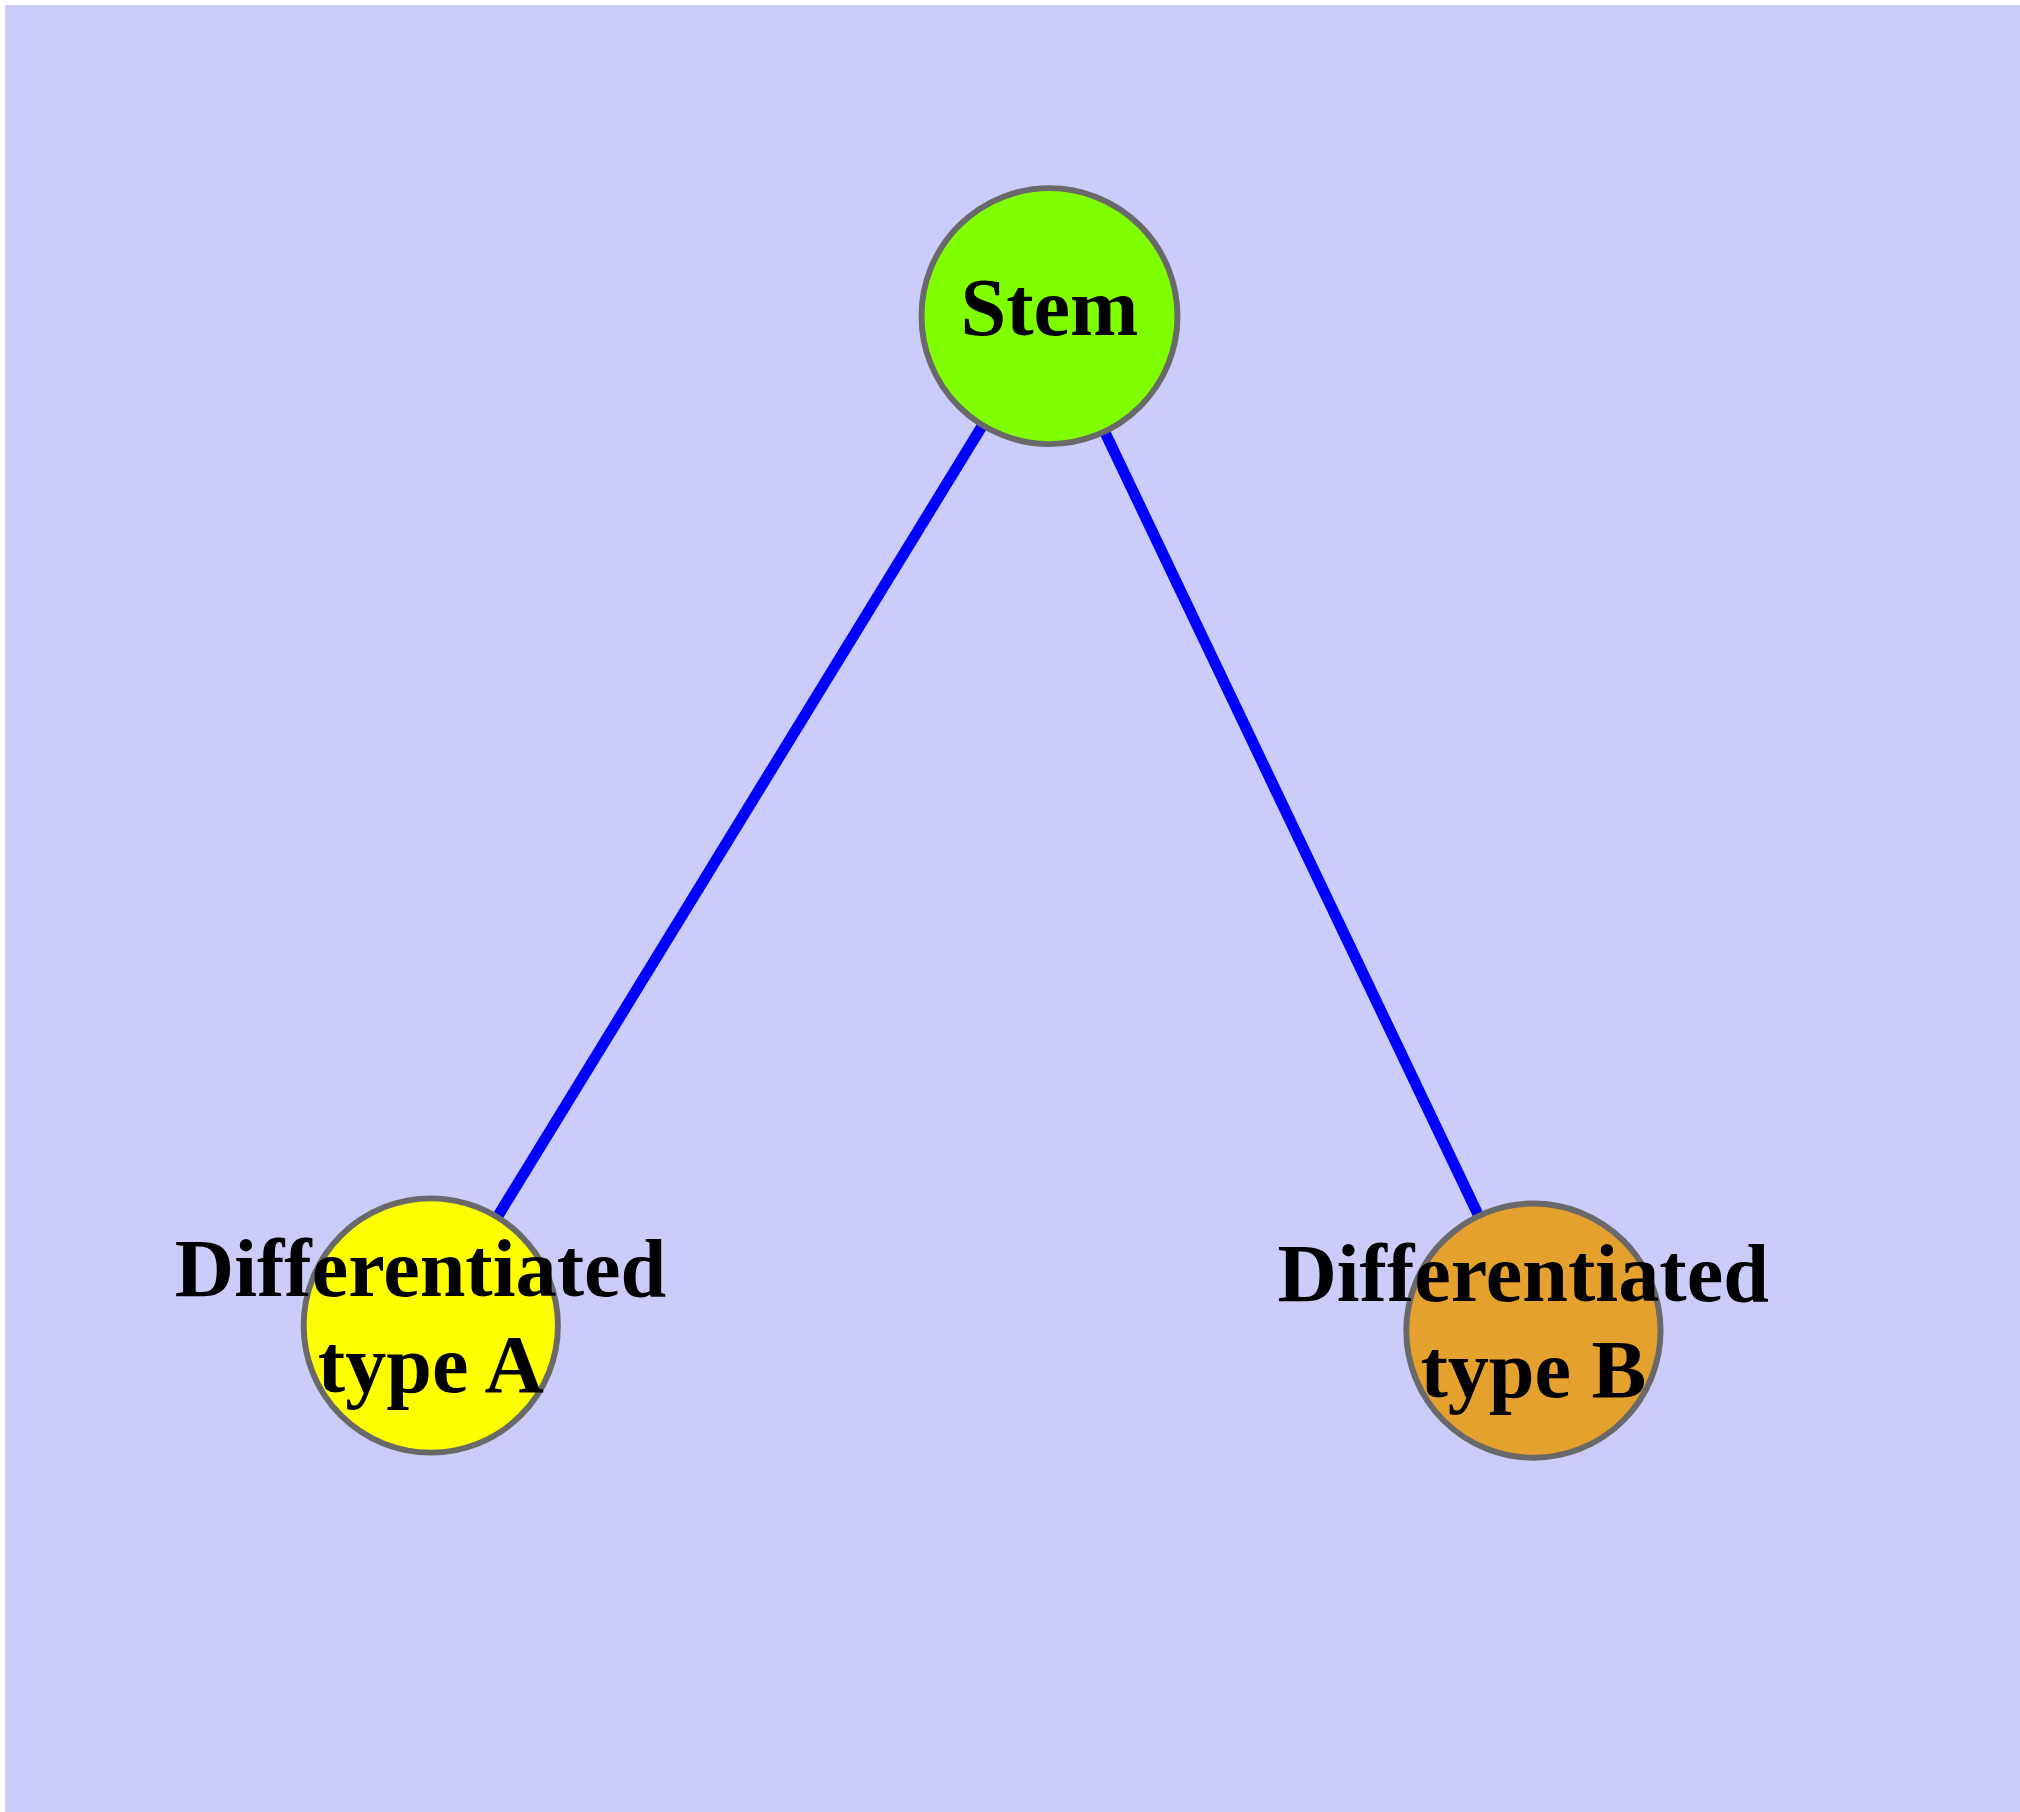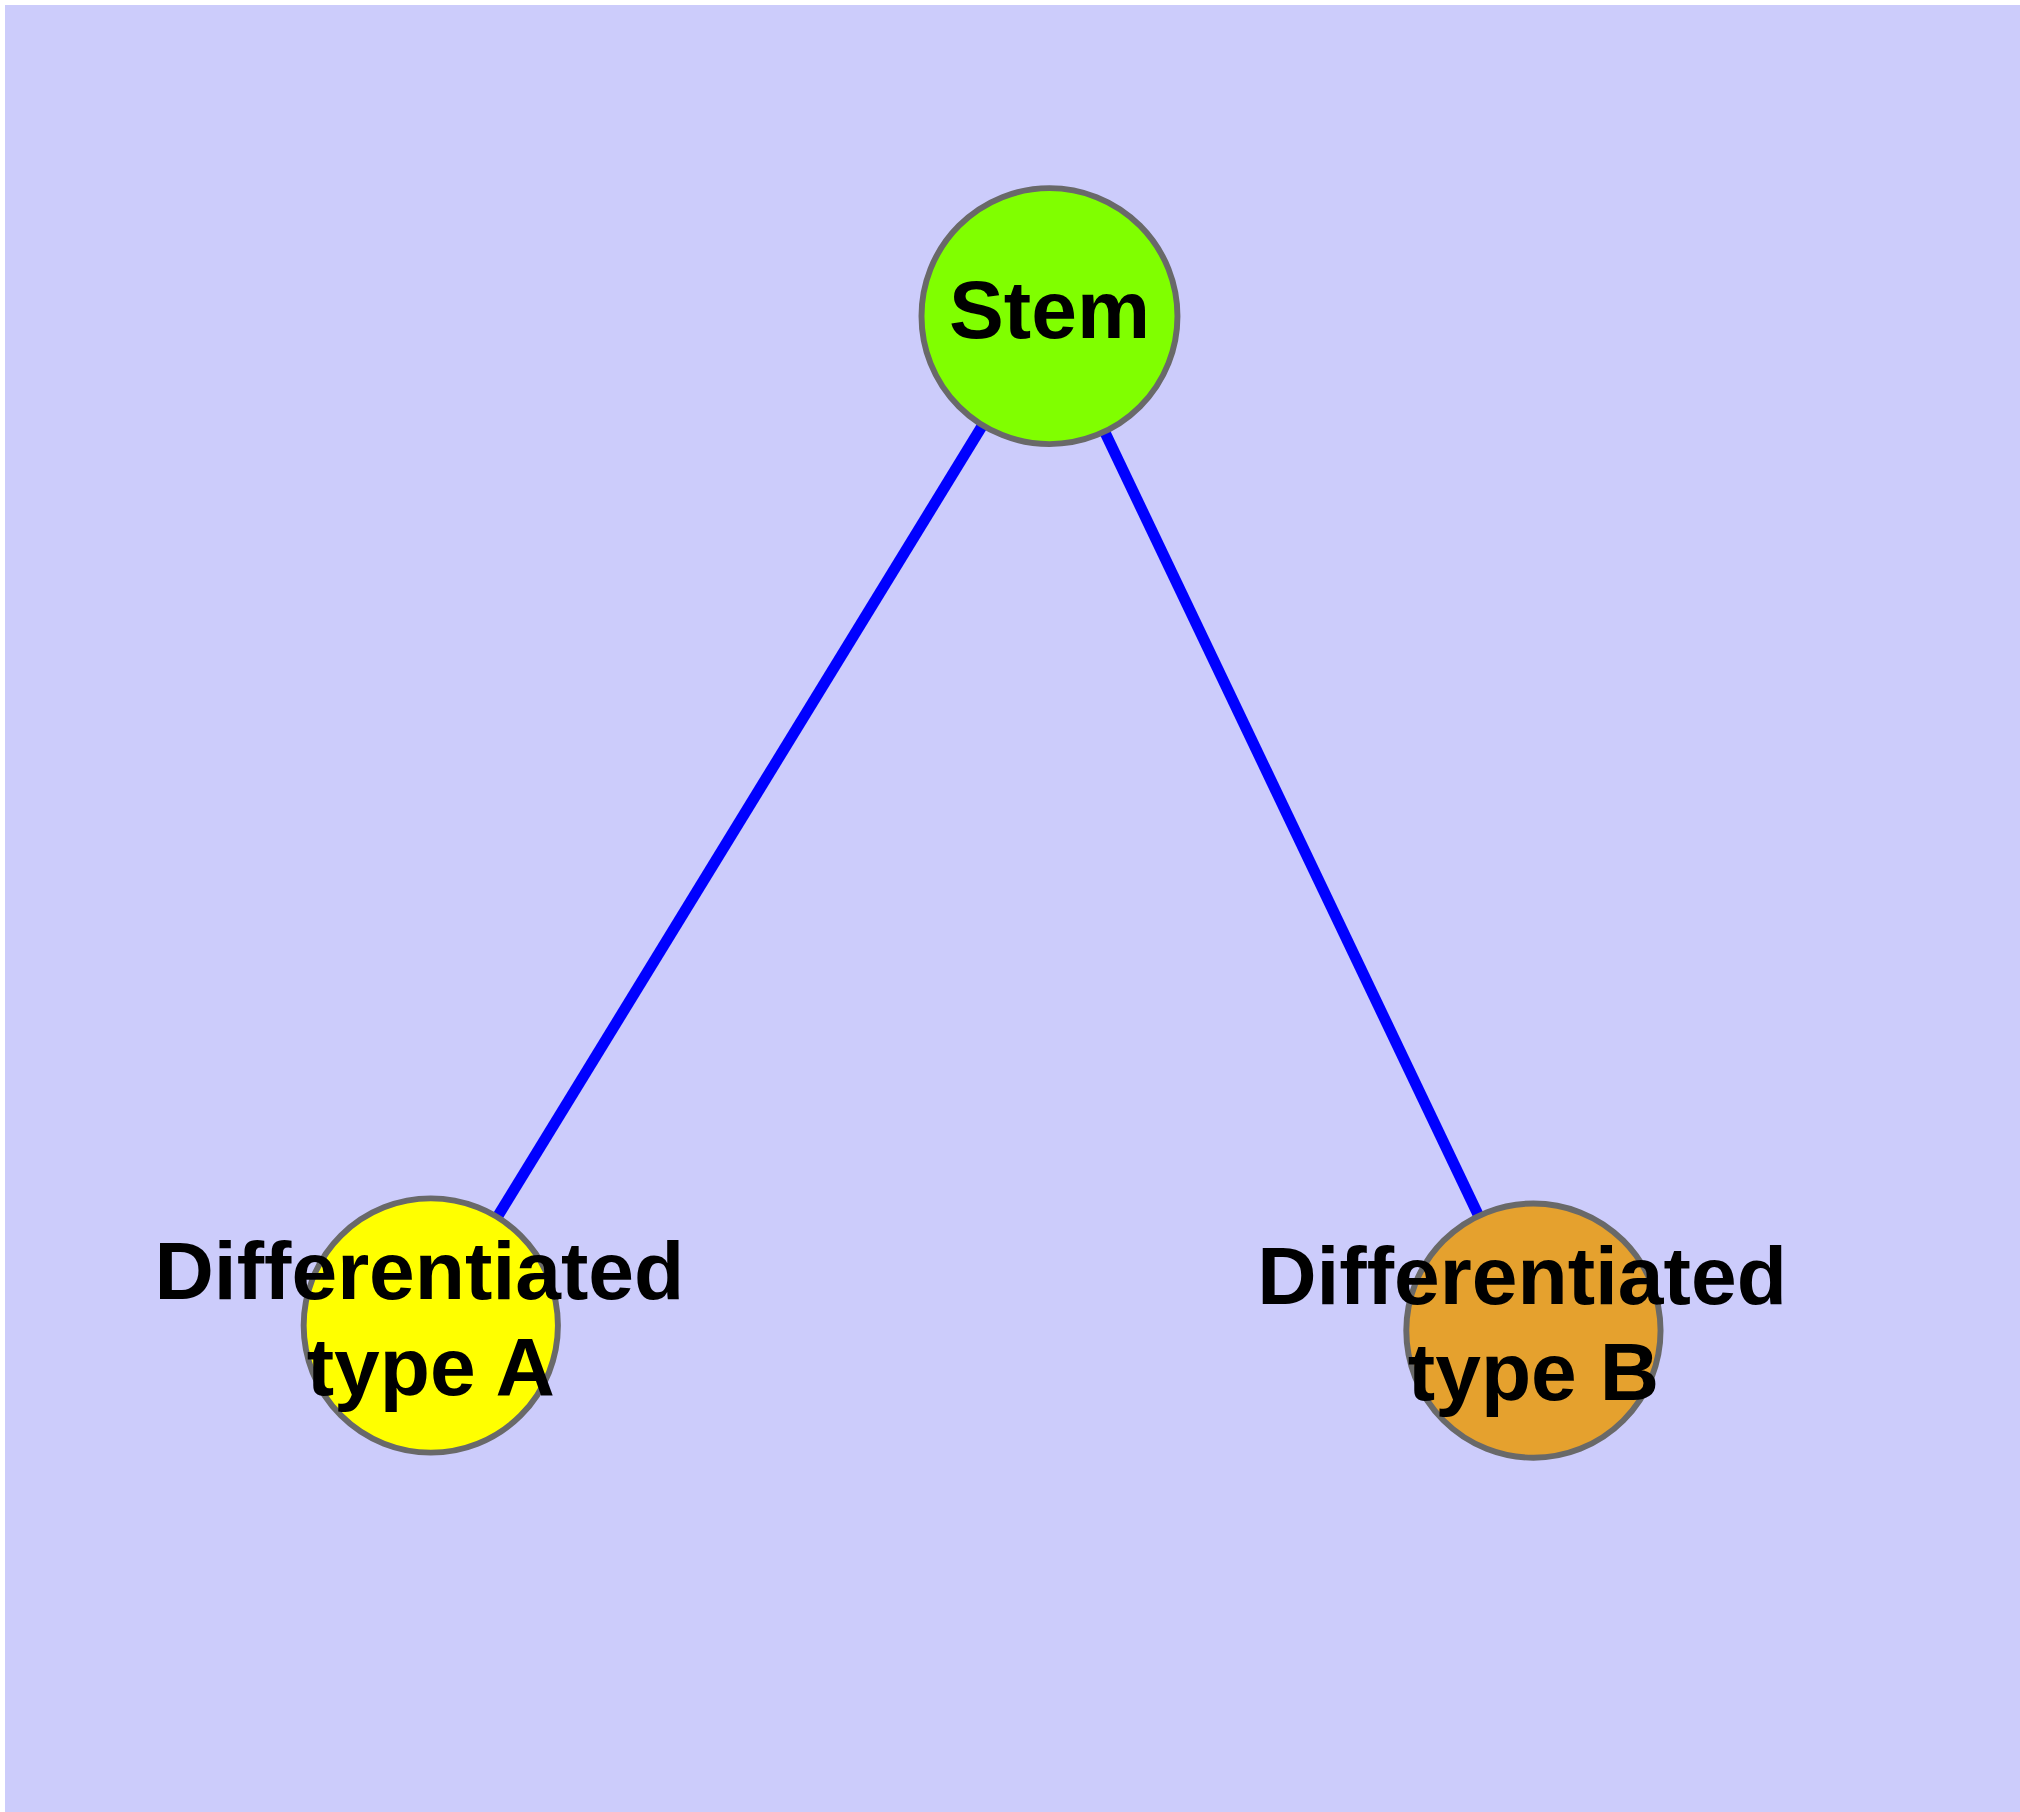--- a/index.html
+++ b/index.html
@@ -7,21 +7,21 @@
     margin: 0;
     padding: 0;
     background: #ffffff;
   }
   #canvas {
     position: relative;
     width: 2021px;
     height: 1812px;
     background: #ffffff;
     overflow: hidden;
-    font-family: Liberation Sans, sans-serif;
+    font-family: Liberation Serif, serif;
   }
   #plot-background {
     position: absolute;
     left: 5.1px;
     top: 5.1px;
     width: 2015px;
     height: 1807px;
     background: #ccccfb;
   }
   #graph-svg {

